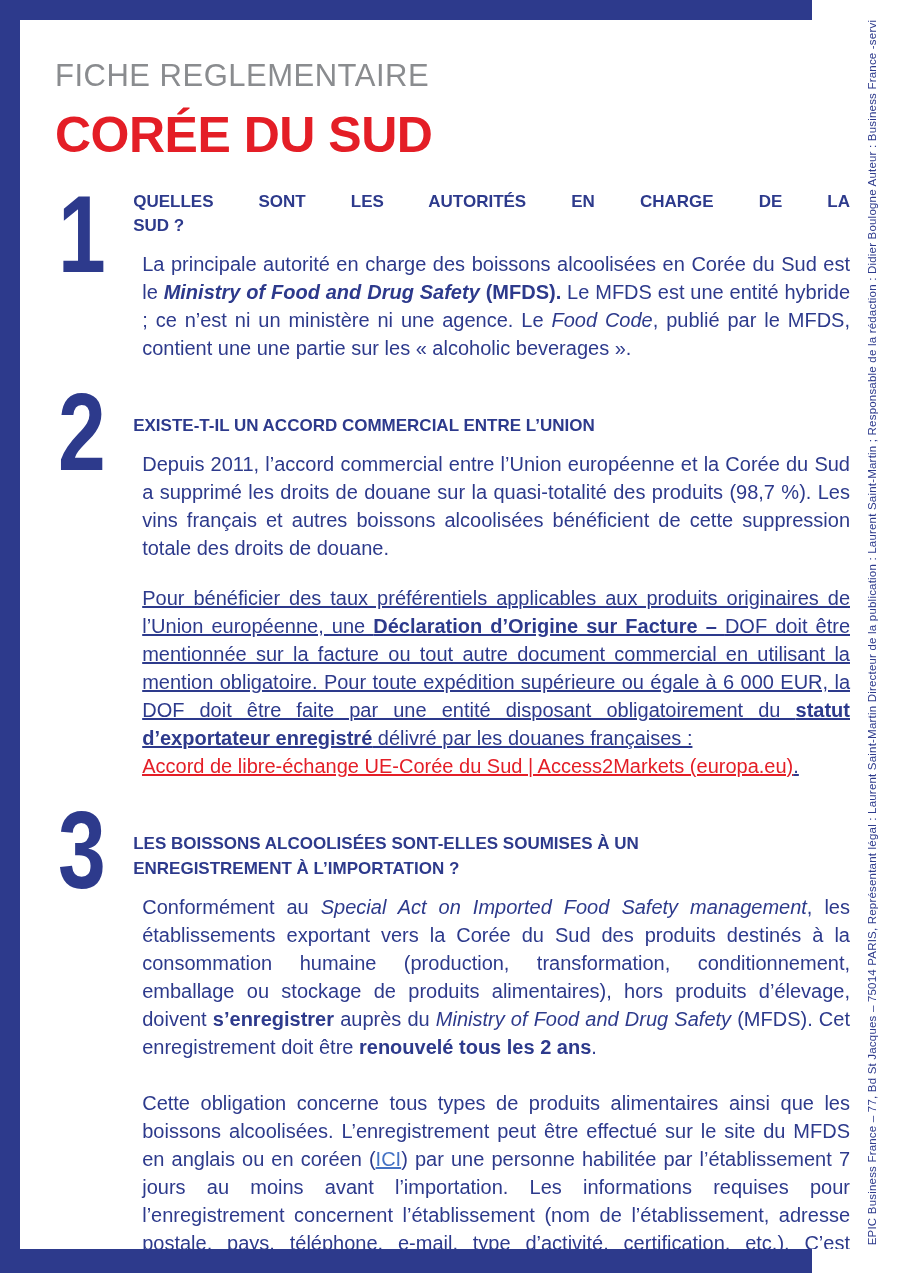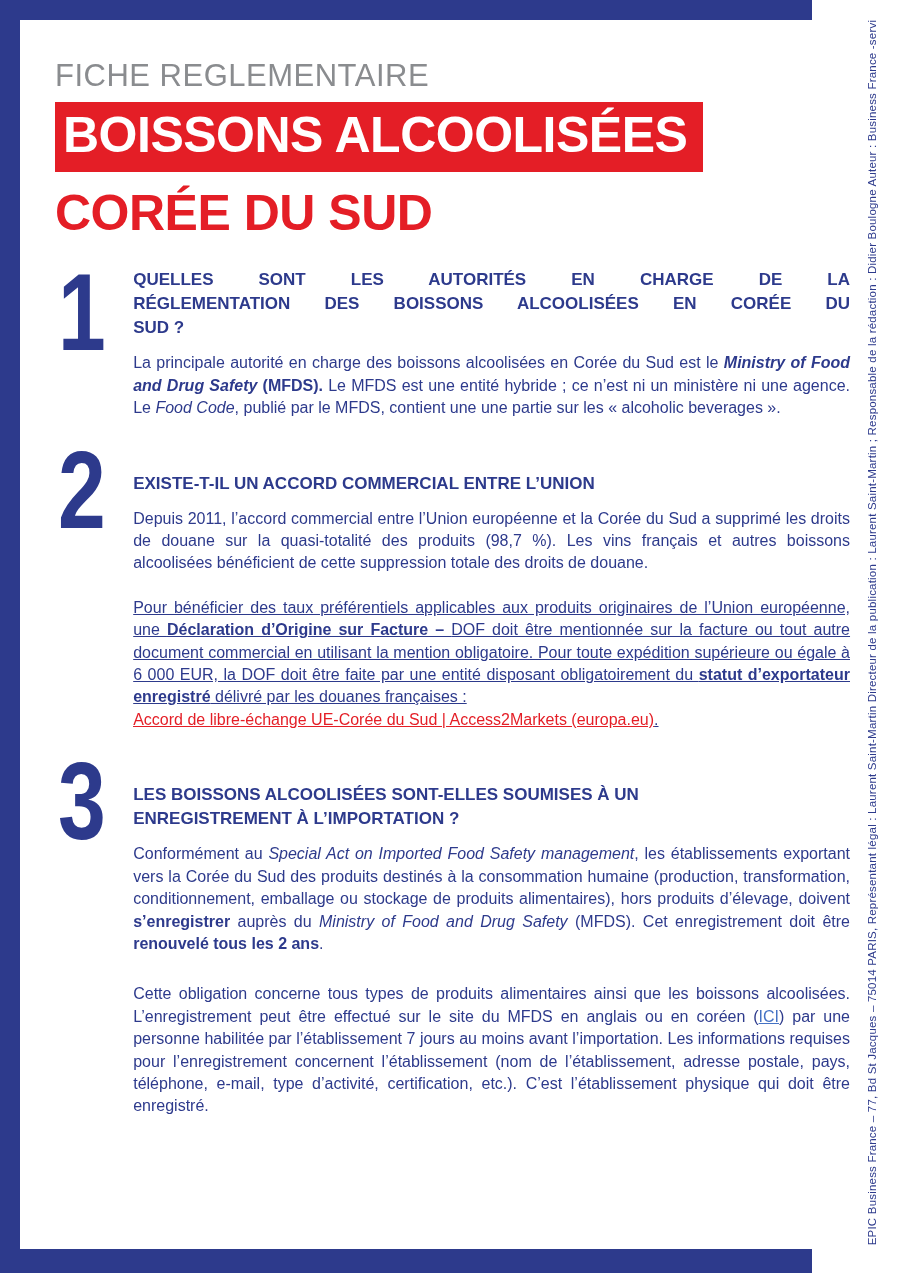--- a/index.html
+++ b/index.html
@@ -20,48 +20,44 @@
   .subtitle{margin:12px 0 0 35px;font-size:50px;font-weight:bold;color:var(--red);letter-spacing:-0.5px;}
 
   .qa{display:flex;margin:26px 30px 0 38px;}
   .qnum{flex:0 0 58px;color:var(--navy);}
   .qnum span{display:inline-block;font-size:110px;font-weight:bold;line-height:0.8;transform:scaleX(0.78);transform-origin:left top;}
   .qbody{flex:1;padding-left:14px;}
   .qa.offset .qbody{padding-top:26px;}
   .qhead{color:var(--navy);font-size:17px;font-weight:bold;line-height:1.42;}
   .qhead.justify div{text-align:justify;text-align-last:justify;}
   .qhead.justify div:last-child{text-align-last:left;}
-  .para{margin-top:12px;color:var(--navy);font-size:16px;line-height:1.4;text-align:justify;}
+  .para{margin-top:12px;color:var(--navy);font-size:20px;line-height:1.4;text-align:justify;margin-left:9px;}
   .para.gap{margin-top:22px;text-decoration:underline;}
   .para.biggap{margin-top:28px;}
   .b{font-weight:bold;}
   .i{font-style:italic;}
   a.link-red{color:var(--red);text-decoration:underline;}
   a.link-blue{color:var(--linkblue);text-decoration:underline;}
 
   .vside{position:absolute;right:2px;bottom:4px;writing-mode:vertical-rl;transform:rotate(180deg);font-size:11.5px;color:var(--navy);letter-spacing:0.2px;white-space:nowrap;background:#ffffff;}
 </style>
 </head>
 <body>
 
 <div class="page">
   <div class="content">
 
     <div class="kicker">FICHE REGLEMENTAIRE</div>
-    <div class="title-row">
-      <span class="title-band">BOISSONS ALCOOLISÉES</span>
-    </div>
     <div class="subtitle">CORÉE DU SUD</div>
 
     <section class="qa">
       <div class="qnum"><span>1</span></div>
       <div class="qbody">
         <h2 class="qhead justify">
             <div>QUELLES SONT LES AUTORITÉS EN CHARGE DE LA</div>
-            <div>RÉGLEMENTATION DES BOISSONS ALCOOLISÉES EN CORÉE DU</div>
             <div>SUD ?</div>
           </h2>
         <p class="para"><span>La principale autorité en charge des boissons alcoolisées en Corée du Sud est le </span><span class="b i">Ministry of Food and Drug Safety </span><span class="b">(MFDS).</span><span> Le MFDS est une entité hybride ; ce n’est ni un ministère ni une agence. Le </span><span class="i">Food Code</span><span>, publié par le MFDS, contient une une partie sur les « alcoholic beverages ».</span></p>
       </div>
     </section>
 
     <section class="qa offset">
       <div class="qnum"><span>2</span></div>
       <div class="qbody">
         <h2 class="qhead">

